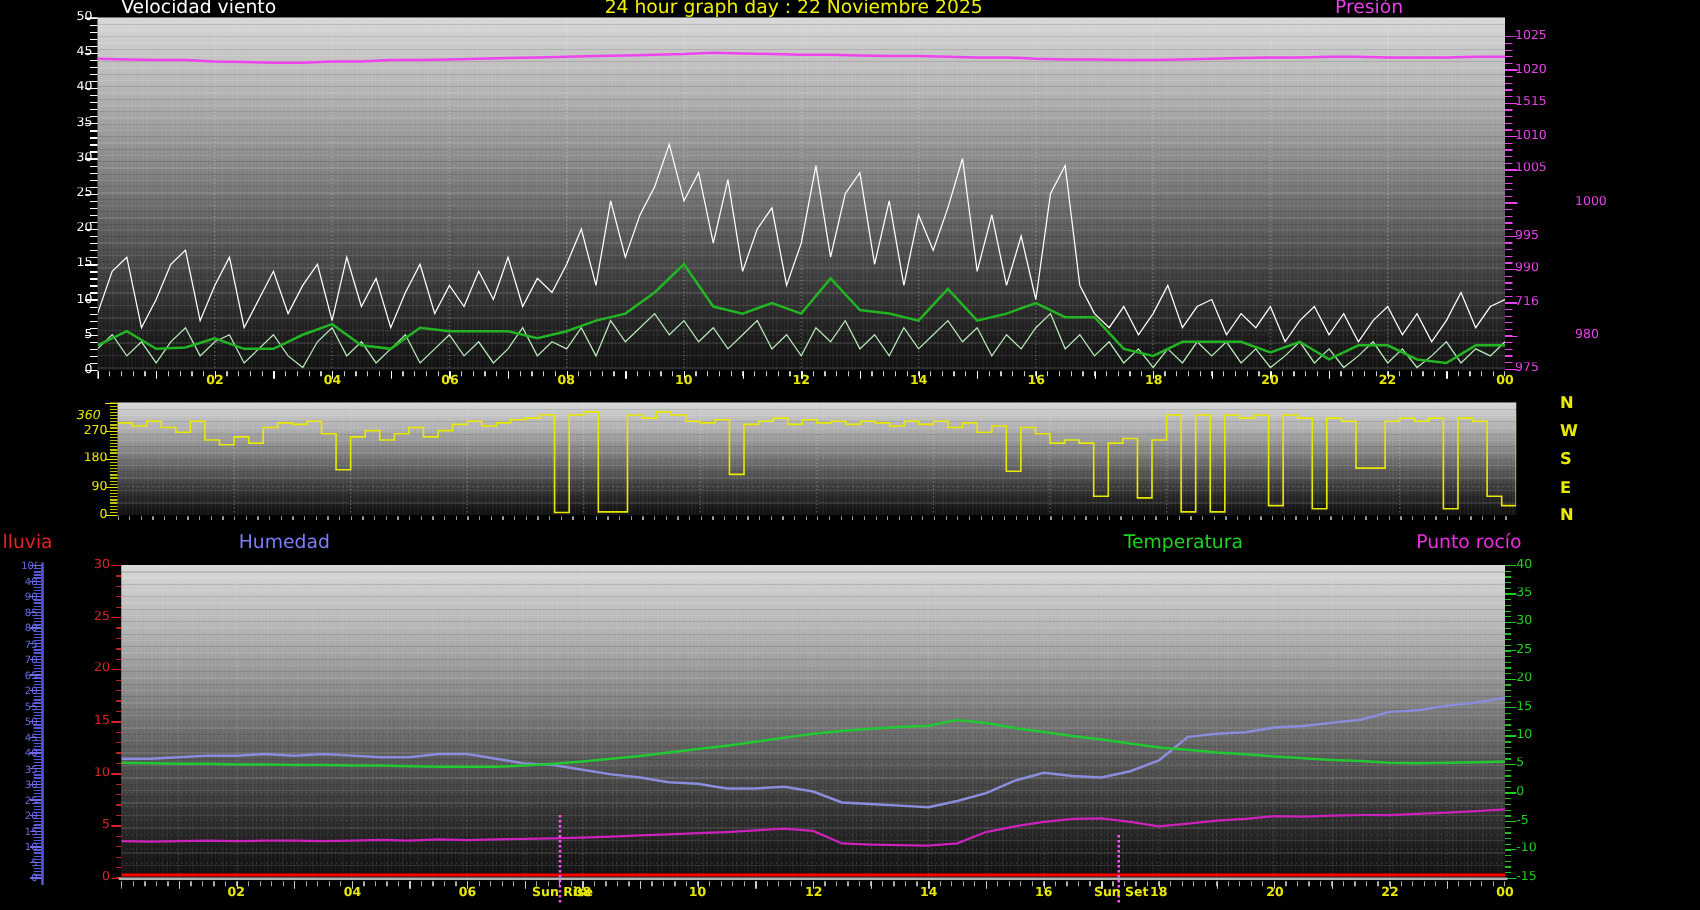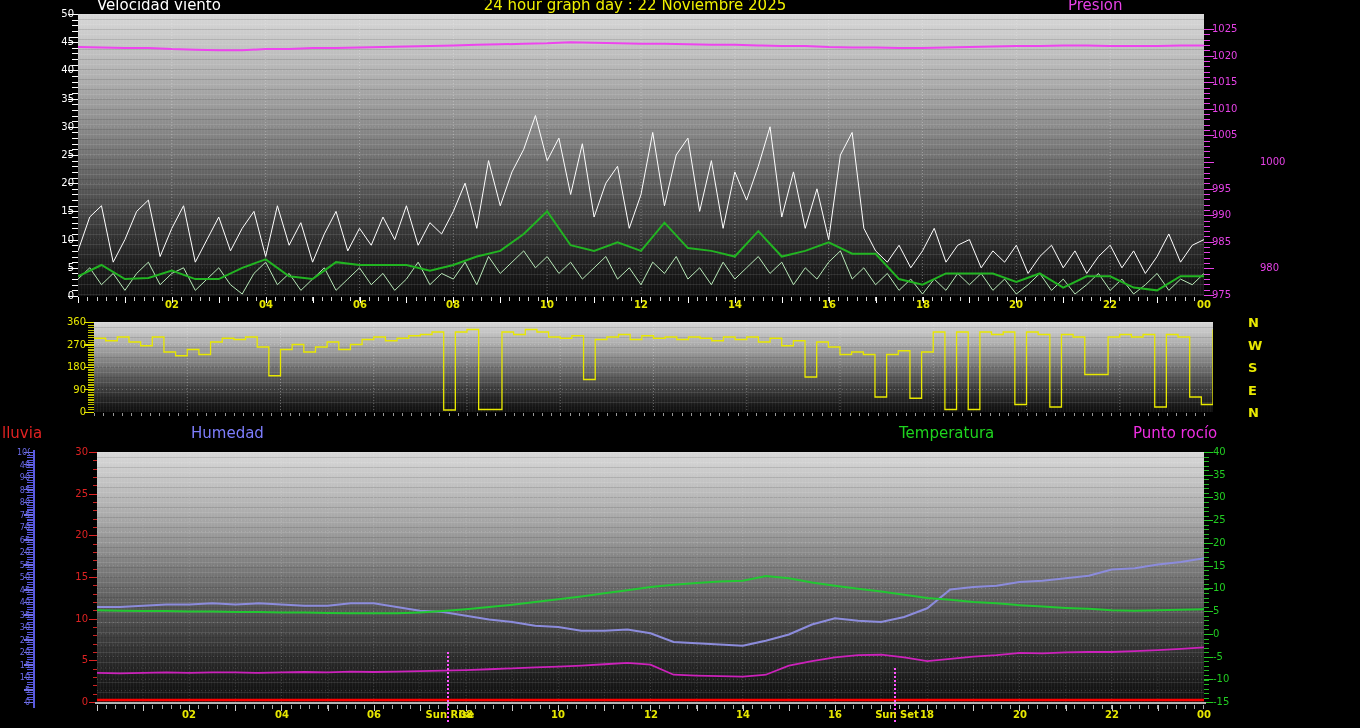--- a/index.html
+++ b/index.html
@@ -169,30 +169,30 @@
       <div class="albl" style="left: 46px; top: 94px; width: 28px; text-align: right; color: rgb(255, 255, 255);">35</div>
       <div class="albl" style="left: 46px; top: 122px; width: 28px; text-align: right; color: rgb(255, 255, 255);">30</div>
       <div class="albl" style="left: 46px; top: 150px; width: 28px; text-align: right; color: rgb(255, 255, 255);">25</div>
       <div class="albl" style="left: 46px; top: 178px; width: 28px; text-align: right; color: rgb(255, 255, 255);">20</div>
       <div class="albl" style="left: 46px; top: 206px; width: 28px; text-align: right; color: rgb(255, 255, 255);">15</div>
       <div class="albl" style="left: 46px; top: 235px; width: 28px; text-align: right; color: rgb(255, 255, 255);">10</div>
       <div class="albl" style="left: 46px; top: 263px; width: 28px; text-align: right; color: rgb(255, 255, 255);">5</div>
       <div class="albl" style="left: 46px; top: 291px; width: 28px; text-align: right; color: rgb(255, 255, 255);">0</div>
       <div class="albl" style="left: 1212px; top: 24px; text-align: left; color: rgb(230, 66, 230);">1025</div>
       <div class="albl" style="left: 1212px; top: 51px; text-align: left; color: rgb(230, 66, 230);">1020</div>
-      <div class="albl" style="left: 1212px; top: 77px; text-align: left; color: rgb(230, 66, 230);">1015</div>
+      <div class="albl" style="left: 1212px; top: 77px; text-align: left; color: rgb(230, 66, 230);">1515</div>
       <div class="albl" style="left: 1212px; top: 104px; text-align: left; color: rgb(230, 66, 230);">1010</div>
       <div class="albl" style="left: 1212px; top: 130px; text-align: left; color: rgb(230, 66, 230);">1005</div>
       <div class="albl" style="left: 1260px; top: 157px; text-align: left; color: rgb(230, 66, 230);">1000</div>
       <div class="albl" style="left: 1212px; top: 184px; text-align: left; color: rgb(230, 66, 230);">995</div>
       <div class="albl" style="left: 1212px; top: 210px; text-align: left; color: rgb(230, 66, 230);">990</div>
-      <div class="albl" style="left: 1212px; top: 237px; text-align: left; color: rgb(230, 66, 230);">985</div>
+      <div class="albl" style="left: 1212px; top: 237px; text-align: left; color: rgb(230, 66, 230);">716</div>
       <div class="albl" style="left: 1212px; top: 263px; text-align: left; color: rgb(230, 66, 230); margin-left: 48px;">980</div>
       <div class="albl" style="left: 1212px; top: 290px; text-align: left; color: rgb(230, 66, 230);">975</div>
-      <div class="albl" style="left: 56px; top: 317px; width: 30px; text-align: right; color: rgb(232, 232, 0);">360</div>
+      <div class="albl" style="left: 56px; top: 328px; width: 30px; text-align: center; color: rgb(232, 232, 0); font-style: italic;">360</div>
       <div class="albl" style="left: 56px; top: 340px; width: 30px; text-align: right; color: rgb(232, 232, 0);">270</div>
       <div class="albl" style="left: 56px; top: 362px; width: 30px; text-align: right; color: rgb(232, 232, 0);">180</div>
       <div class="albl" style="left: 56px; top: 385px; width: 30px; text-align: right; color: rgb(232, 232, 0);">90</div>
       <div class="albl" style="left: 56px; top: 407px; width: 30px; text-align: right; color: rgb(232, 232, 0);">0</div>
       <div class="albl sm" style="left: 17px; top: 448px; width: 13px; text-align: right; color: rgb(106, 106, 230);">100</div>
       <div class="albl sm" style="left: 17px; top: 461px; width: 13px; text-align: right; color: rgb(106, 106, 230);">48</div>
       <div class="albl sm" style="left: 17px; top: 473px; width: 13px; text-align: right; color: rgb(106, 106, 230);">90</div>
       <div class="albl sm" style="left: 17px; top: 486px; width: 13px; text-align: right; color: rgb(106, 106, 230);">85</div>
       <div class="albl sm" style="left: 17px; top: 498px; width: 13px; text-align: right; color: rgb(106, 106, 230);">80</div>
       <div class="albl sm" style="left: 17px; top: 511px; width: 13px; text-align: right; color: rgb(106, 106, 230);">75</div>

